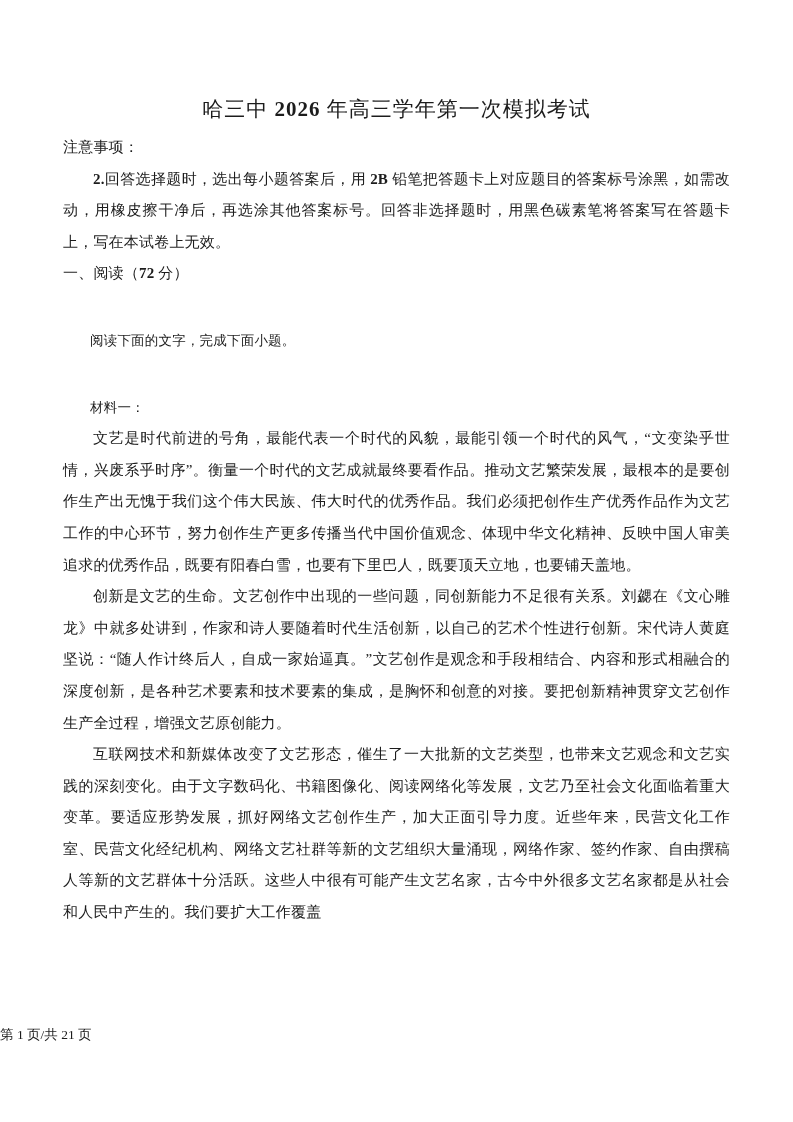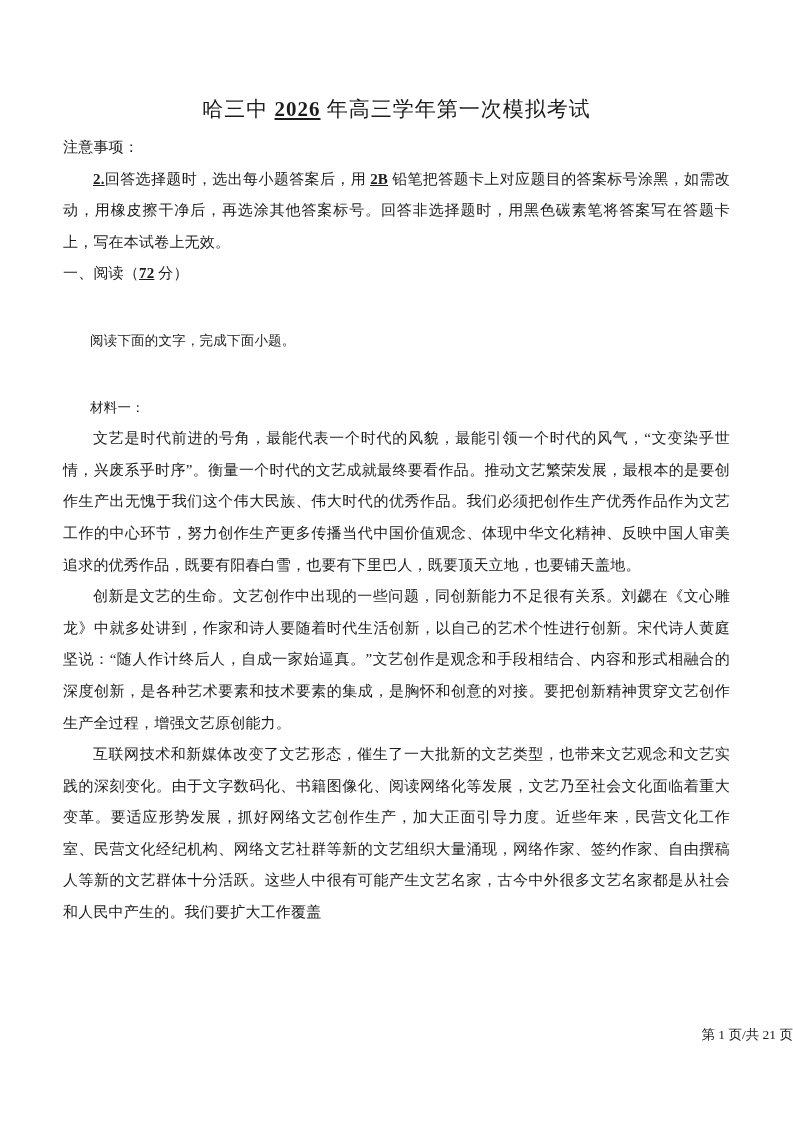--- a/index.html
+++ b/index.html
@@ -33,28 +33,27 @@
   }
   .doc p.blk.small {
     font-size: 13.5px;
     margin-top: 35px;
   }
   .doc p.blk.indent {
     text-indent: 2em;
   }
   .doc p.blk b {
     font-weight: bold;
-    text-decoration: underline;
   }
   .footer {
     position: absolute;
     top: 1024px;
     left: 0;
     right: 0;
-    text-align: right;
+    text-align: left;
     font-size: 13.5px;
     line-height: 22px;
     color: #1c1c1c;
     font-family: "Liberation Serif", "DejaVu Serif", serif;
   }
 </style>
 </head>
 <body>
 
 <div class="page">

